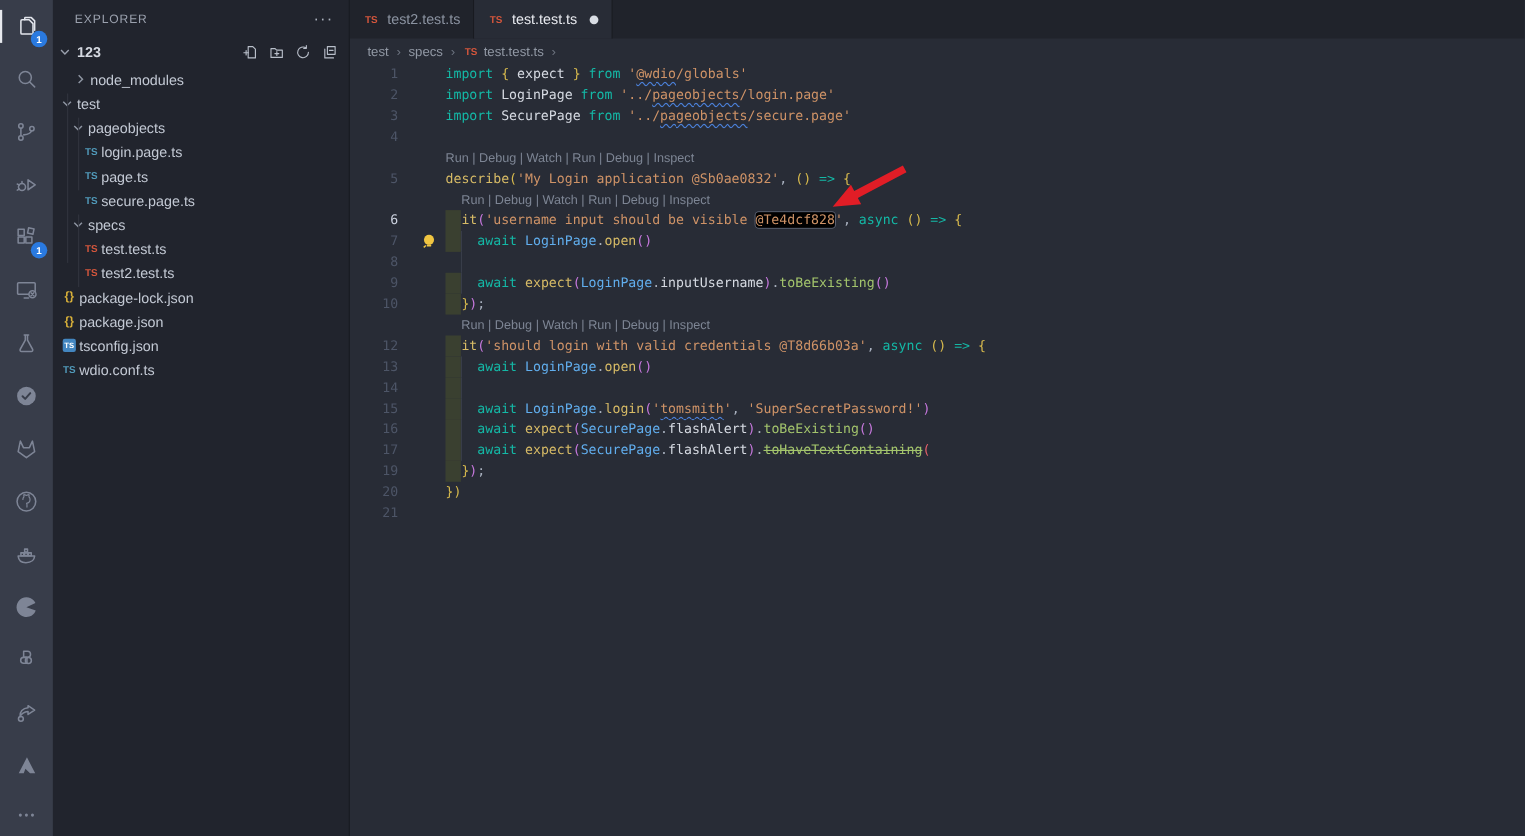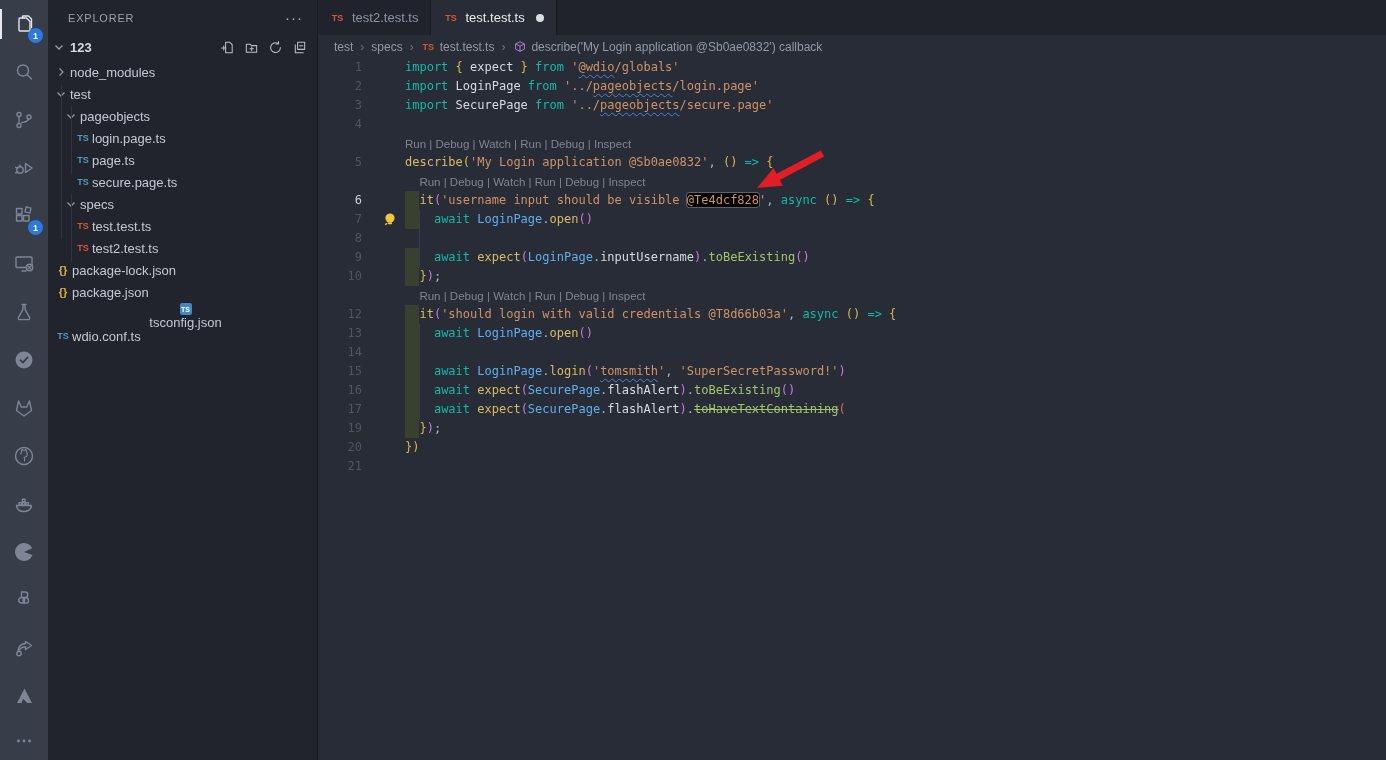--- a/index.html
+++ b/index.html
@@ -245,21 +245,21 @@
             <path d="M8 6.2h3.5"></path>
             <path d="M3.5 5v8.5H12"></path>
           </svg>
         </span>
       </span>
   </div>
   <div class="tree">
     <div class="tree-guide" style="left:13px;top:24px;height:154px;"></div>
     <div class="tree-guide" style="left:23px;top:46px;height:66px;"></div>
     <div class="tree-guide" style="left:23px;top:134px;height:66px;"></div>
-  <div class="tree-row" style="padding-left: 6px; text-align: center;">
+  <div class="tree-row" style="padding-left: 18px; text-align: center;">
         <span class="chev">
           <svg width="14" height="14" viewBox="0 0 14 14" fill="none" stroke="currentColor" stroke-width="1.3">
             <path d="M5.5 3.5L9 7l-3.5 3.5"></path>
           </svg>
         </span>
         <span>node_modules</span>
       </div>
       <div class="tree-row" style="padding-left: 6px;">
         <span class="chev">
           <svg width="14" height="14" viewBox="0 0 14 14" fill="none" stroke="currentColor" stroke-width="1.3">
@@ -305,21 +305,21 @@
         <span>test2.test.ts</span>
       </div>
       <div class="tree-row" style="padding-left: 6px;">
         <span class="fi js">{}</span>
         <span>package-lock.json</span>
       </div>
       <div class="tree-row" style="padding-left: 6px;">
         <span class="fi js">{}</span>
         <span>package.json</span>
       </div>
-      <div class="tree-row" style="padding-left: 6px; flex-direction: column;">
+      <div class="tree-row" style="padding-left: 6px;">
         <span class="fi tsc">
           <span>TS</span>
         </span>
         <span>tsconfig.json</span>
       </div>
       <div class="tree-row" style="padding-left: 6px;">
         <span class="fi tsb">TS</span>
         <span>wdio.conf.ts</span>
       </div>
     </div>
@@ -344,29 +344,20 @@
       <span class="bc-sep">›</span>
       <span class="bc-item">
         <span>specs</span>
       </span>
       <span class="bc-sep">›</span>
       <span class="bc-item">
         <span class="fi tso">TS</span>
         <span>test.test.ts</span>
       </span>
       <span class="bc-sep">›</span>
-      <span class="bc-item">
-        <span class="fi">
-          <svg width="14" height="14" viewBox="0 0 16 16" fill="none" stroke="#b180d7" stroke-width="1.1">
-            <path d="M8 2l5 2.5v6L8 13 3 10.5v-6z"></path>
-            <path d="M3 4.5L8 7l5-2.5M8 7v6"></path>
-          </svg>
-        </span>
-        <span>describe('My Login application @Sb0ae0832') callback</span>
-      </span>
     </div>
   <div class="editor">
       <div class="row"><div class="gutter"><span class="lnum">1</span><span class="glyph"></span></div><div class="content"><span class="code-text"><span class="tk-kw">import </span><span class="tk-b1">{ </span><span class="tk-prop">expect </span><span class="tk-b1">} </span><span class="tk-kw">from </span><span class="tk-str">'</span><span class="tk-strul">@wdio</span><span class="tk-str">/globals'</span></span></div></div>
       <div class="row"><div class="gutter"><span class="lnum">2</span><span class="glyph"></span></div><div class="content"><span class="code-text"><span class="tk-kw">import </span><span class="tk-prop">LoginPage </span><span class="tk-kw">from </span><span class="tk-str">'../</span><span class="tk-strul">pageobjects</span><span class="tk-str">/login.page'</span></span></div></div>
       <div class="row"><div class="gutter"><span class="lnum">3</span><span class="glyph"></span></div><div class="content"><span class="code-text"><span class="tk-kw">import </span><span class="tk-prop">SecurePage </span><span class="tk-kw">from </span><span class="tk-str">'../</span><span class="tk-strul">pageobjects</span><span class="tk-str">/secure.page'</span></span></div></div>
       <div class="row"><div class="gutter"><span class="lnum">4</span><span class="glyph"></span></div><div class="content"><span class="code-text"></span></div></div>
       <div class="row"><div class="gutter"></div><span class="codelens" style="padding-left: 0px;">Run | Debug | Watch | Run | Debug | Inspect</span></div>
       <div class="row"><div class="gutter"><span class="lnum">5</span><span class="glyph"></span></div><div class="content"><span class="code-text"><span class="tk-fn">describe</span><span class="tk-b1">(</span><span class="tk-str">'My Login application @Sb0ae0832'</span><span class="tk-pun">, </span><span class="tk-b1">()</span><span class="tk-kw"> =&gt; </span><span class="tk-b1">{</span></span></div></div>
       <div class="row"><div class="gutter"></div><span class="codelens" style="padding-left: 14.4px;">Run | Debug | Watch | Run | Debug | Inspect</span></div>
       <div class="row"><div class="gutter"><span class="lnum active">6</span><span class="glyph"></span></div><div class="content"><div class="tint"></div><span class="code-text"><span class="tk-sp">  </span><span class="tk-fn">it</span><span class="tk-b2">(</span><span class="tk-str">'username input should be visible </span><span class="tk-strhl">@Te4dcf828</span><span class="tk-str">'</span><span class="tk-pun">, </span><span class="tk-kw">async </span><span class="tk-b1">()</span><span class="tk-kw"> =&gt; </span><span class="tk-b1">{</span></span></div></div>

